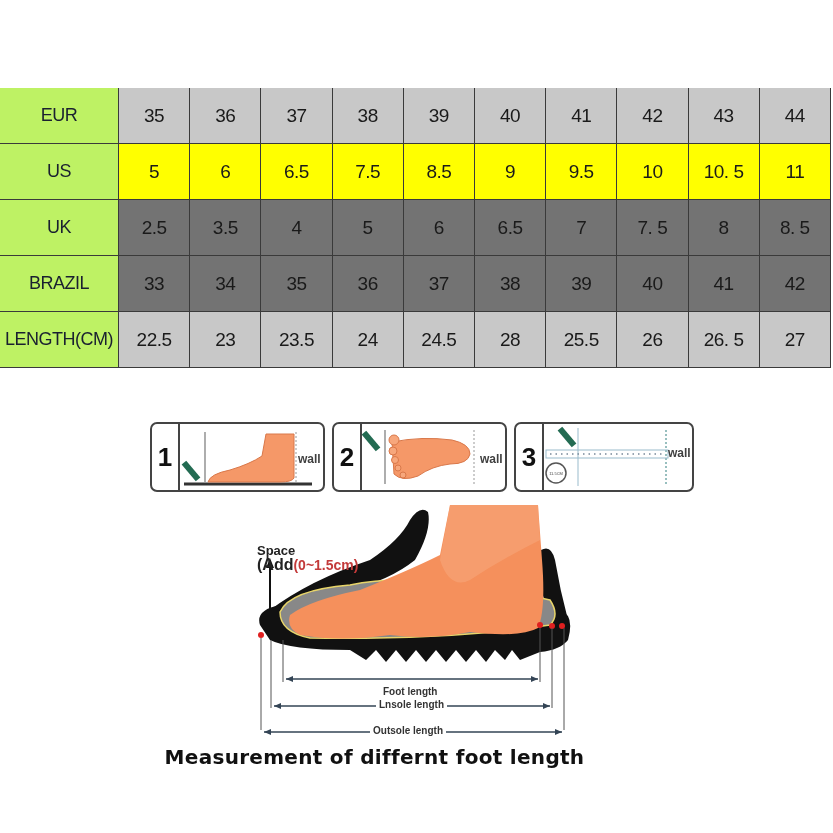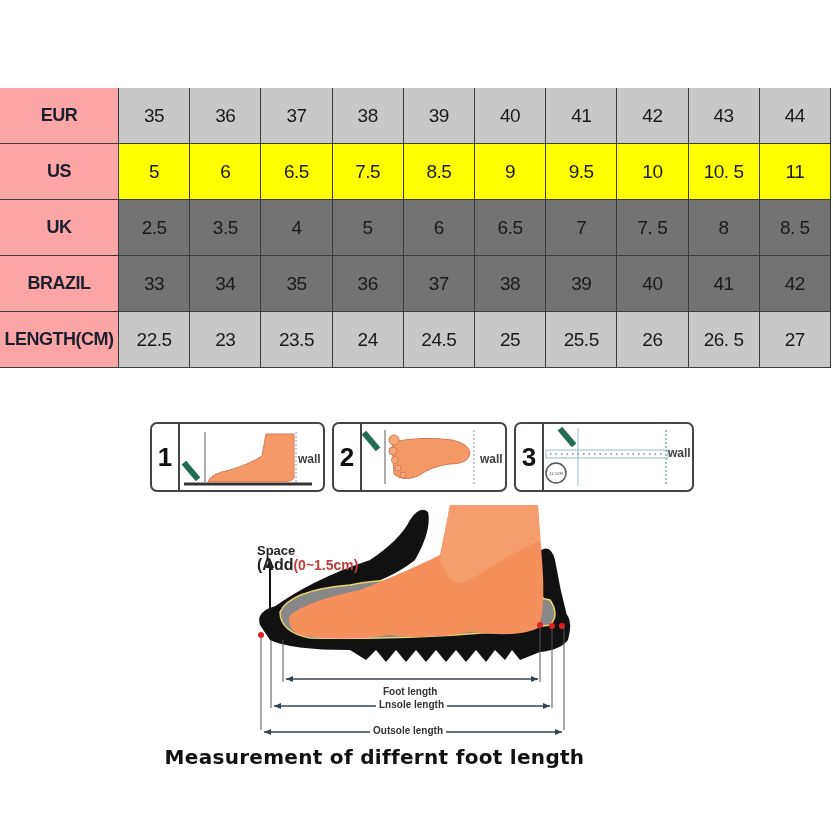--- a/index.html
+++ b/index.html
@@ -1,19 +1,19 @@
 <!DOCTYPE html>
 <html><head>
 <meta charset="utf-8">
 <style>
   html,body{margin:0;padding:0;background:#ffffff;}
   body{width:833px;height:833px;position:relative;overflow:hidden;font-family:"Liberation Sans",sans-serif;}
   .size-table{position:absolute;left:0;top:88px;width:831px;border-collapse:collapse;table-layout:fixed;}
   .size-table td{border:1.5px solid #3a3a3a;height:55px;text-align:center;vertical-align:middle;font-family:"Liberation Sans Narrow","Liberation Sans",sans-serif;font-size:19px;color:#1a1a1a;padding:0;letter-spacing:-0.5px;}
-  .size-table td.label{background:#fca5a5;width:118px;font-weight:bold;font-size:18px;color:#1a2030;}
+  .size-table td.label{background:#bef264;width:118px;font-weight:normal;font-size:18px;color:#1a2030;}
   .row-gray td.val{background:#c8c8c8;}
   .row-yellow td.val{background:#ffff00;}
   .row-white td.val{background:#737373;}
   .size-table tr:first-child td{border-top:none;}
   .size-table td.label{border-left:none;}
 
   .steps{position:absolute;top:422px;left:150px;width:545px;height:72px;}
   .step{position:absolute;top:0;height:70px;border:2px solid #444;border-radius:7px;background:#fff;box-sizing:border-box;}
   .step .num{position:absolute;left:0;top:0;width:26px;height:66px;border-right:2px solid #444;font-weight:bold;font-size:26px;display:flex;align-items:center;justify-content:center;color:#111;}
   .step svg{position:absolute;left:28px;top:0;}
@@ -83,21 +83,21 @@
         <td class="val">41</td>
         <td class="val">42</td>
       </tr>
       <tr class="row-gray">
         <td class="label">LENGTH(CM)</td>
         <td class="val">22.5</td>
         <td class="val">23</td>
         <td class="val">23.5</td>
         <td class="val">24</td>
         <td class="val">24.5</td>
-        <td class="val">25</td>
+        <td class="val">28</td>
         <td class="val">25.5</td>
         <td class="val">26</td>
         <td class="val">26. 5</td>
         <td class="val">27</td>
       </tr>
     </tbody>
 </table>
 
 <div class="steps">
 

